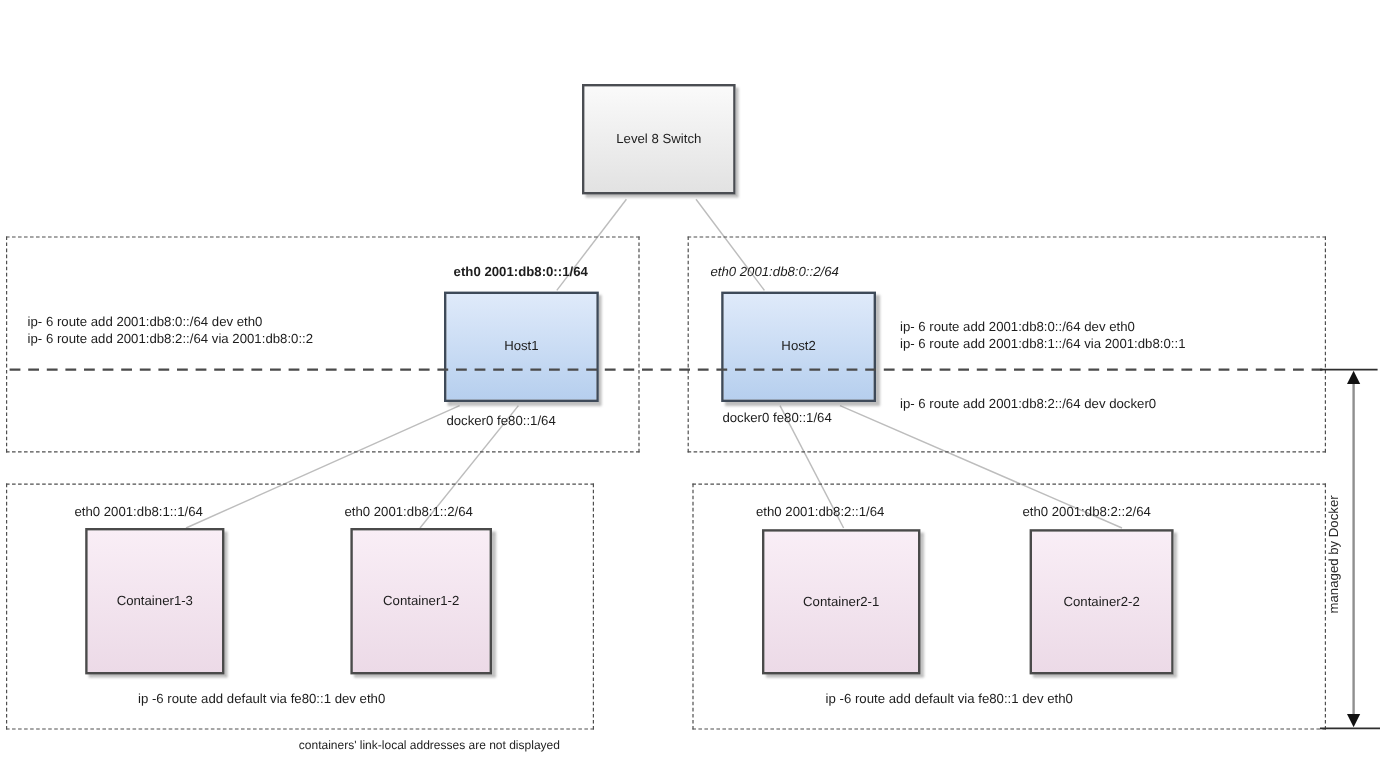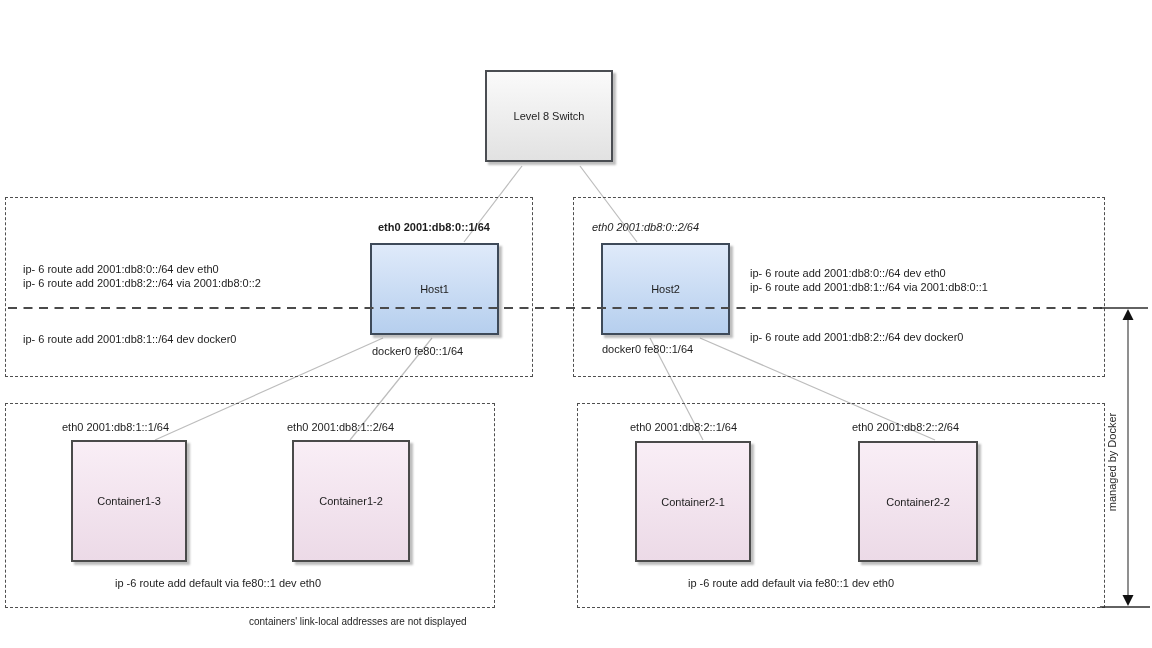--- a/index.html
+++ b/index.html
@@ -64,43 +64,40 @@
   <div class="node host" style="left:601px;top:243px;width:129px;height:92px;">
     <span>Host2</span>
   </div>
 
   <div class="node container-box" style="left:71px;top:440px;width:116px;height:122px;">
     <span>Container1-3</span>
   </div>
   <div class="node container-box" style="left:292px;top:440px;width:118px;height:122px;">
     <span>Container1-2</span>
   </div>
-  <div class="node container-box" style="left:635px;top:441px;width:116px;height:121px;">
+  <div class="node container-box" style="left:635px;top:441px;width:132px;height:121px;">
     <span>Container2-1</span>
   </div>
   <div class="node container-box" style="left:858px;top:441px;width:120px;height:121px;">
     <span>Container2-2</span>
   </div>
 
   <div class="lbl" style="left:378px;top:221px;font-weight:bold;">eth0 2001:db8:0::1/64</div>
   <div class="lbl" style="left:592px;top:221px;font-style:italic;">eth0 2001:db8:0::2/64</div>
   <div class="lbl" style="left:372px;top:345px;">docker0 fe80::1/64</div>
   <div class="lbl" style="left:602px;top:343px;">docker0 fe80::1/64</div>
 
   <div class="lbl" style="left:62px;top:421px;">eth0 2001:db8:1::1/64</div>
   <div class="lbl" style="left:287px;top:421px;">eth0 2001:db8:1::2/64</div>
   <div class="lbl" style="left:630px;top:421px;">eth0 2001:db8:2::1/64</div>
   <div class="lbl" style="left:852px;top:421px;">eth0 2001:db8:2::2/64</div>
 
   <div class="routes" style="left:23px;top:250px;">
     <div>ip- 6 route add 2001:db8:0::/64 dev eth0</div>
     <div>ip- 6 route add 2001:db8:2::/64 via 2001:db8:0::2</div>
-  </div>
-  <div class="routes" style="left:23px;top:320px;">
-    <div>ip- 6 route add 2001:db8:1::/64 dev docker0</div>
   </div>
   <div class="routes" style="left:750px;top:254px;">
     <div>ip- 6 route add 2001:db8:0::/64 dev eth0</div>
     <div>ip- 6 route add 2001:db8:1::/64 via 2001:db8:0::1</div>
   </div>
   <div class="routes" style="left:750px;top:318px;">
     <div>ip- 6 route add 2001:db8:2::/64 dev docker0</div>
   </div>
 
   <div class="lbl" style="left:115px;top:577px;">ip -6 route add default via fe80::1 dev eth0</div>

